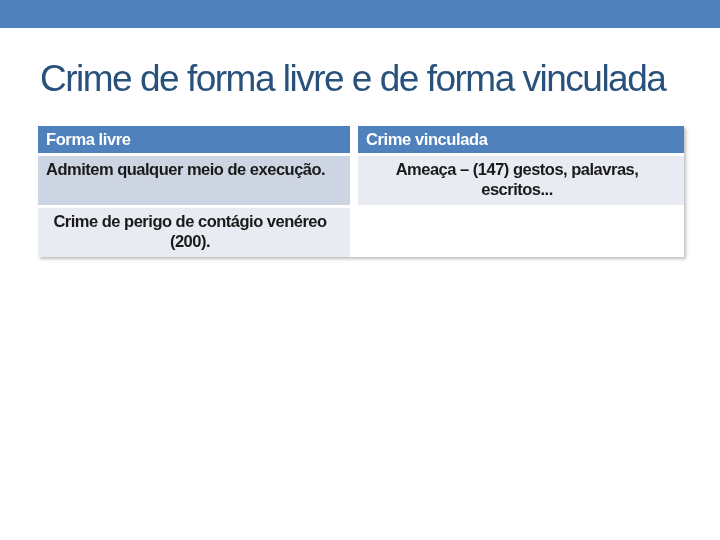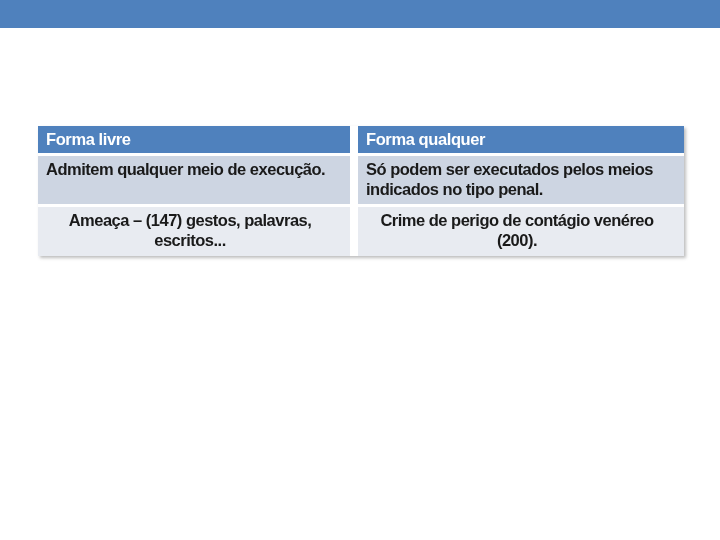--- a/index.html
+++ b/index.html
@@ -76,27 +76,27 @@
   .row-odd  { background: var(--row-odd-bg);  min-height: 45px; }
   .row-even { background: var(--row-even-bg); min-height: 49px; text-align: center; }
 </style>
 </head>
 <body>
 
 <div class="slide">
 
   <div class="top-banner"></div>
 
+  <h1 class="slide-title">Crime de forma livre e de forma vinculada</h1>
 
   <div class="slide-table">
 
     <div class="th">Forma livre</div>
-    <div class="th">Forma qualquer</div>
+    <div class="th">Crime vinculada</div>
 
     <div class="td row-odd">Admitem qualquer meio de execução.</div>
-    <div class="td row-odd">Só podem ser executados pelos meios indicados no tipo penal.</div>
 
     <div class="td row-even">Ameaça – (147) gestos, palavras, escritos...</div>
     <div class="td row-even">Crime de perigo de contágio venéreo (200).</div>
 
   </div>
 
 </div>
 
 </body></html>

